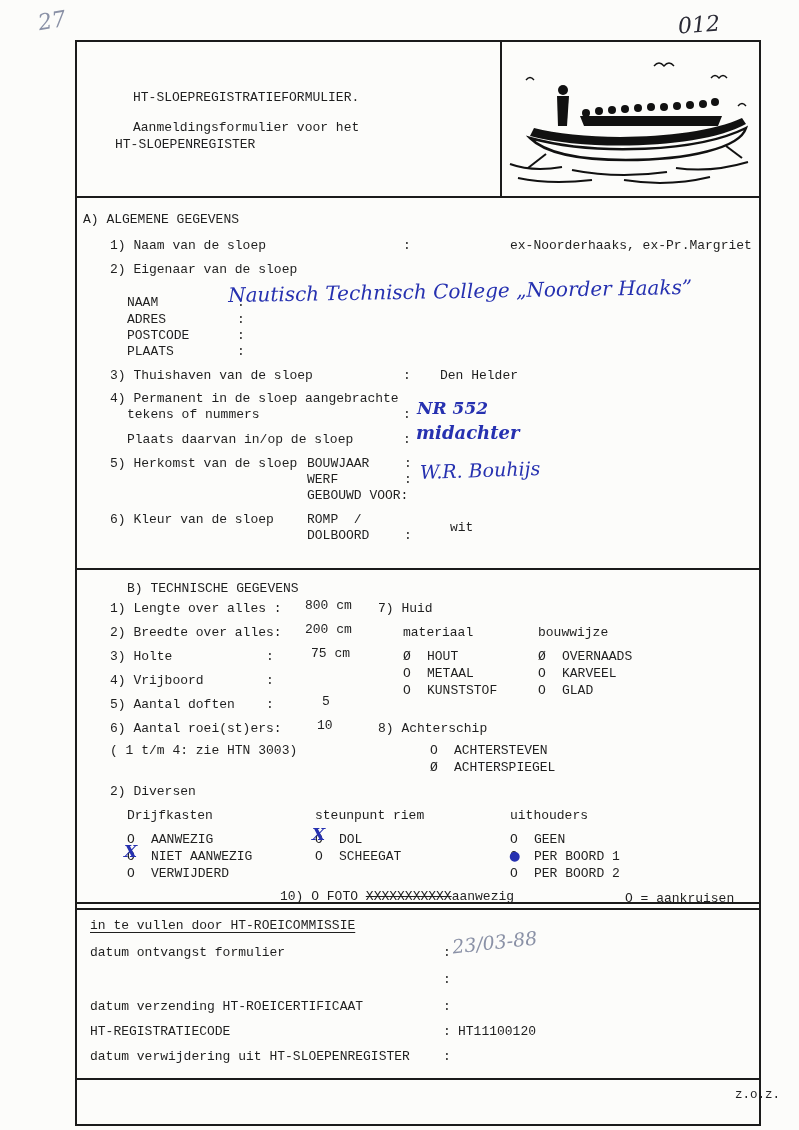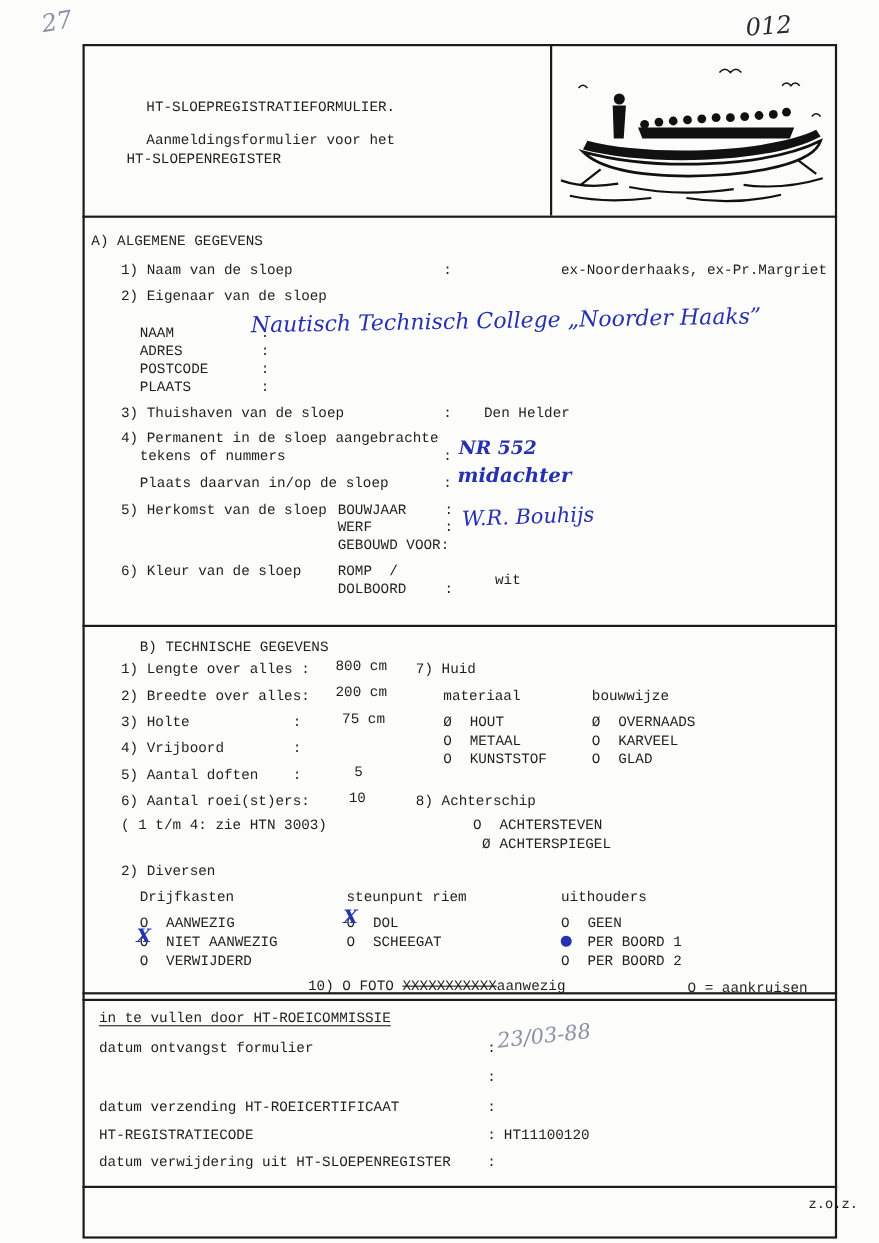--- a/index.html
+++ b/index.html
@@ -173,21 +173,21 @@
   <div class="row-rel" style="left:403px; top:649px;"><span class="mk">Ø</span><span>HOUT</span></div>
   <div class="row-rel" style="left:403px; top:666px;"><span class="mk">O</span><span>METAAL</span></div>
   <div class="row-rel" style="left:403px; top:683px;"><span class="mk">O</span><span>KUNSTSTOF</span></div>
 
   <div class="row-rel" style="left:538px; top:649px;"><span class="mk">Ø</span><span>OVERNAADS</span></div>
   <div class="row-rel" style="left:538px; top:666px;"><span class="mk">O</span><span>KARVEEL</span></div>
   <div class="row-rel" style="left:538px; top:683px;"><span class="mk">O</span><span>GLAD</span></div>
 
   <div class="t" style="left:378px; top:721px;">8) Achterschip</div>
   <div class="row-rel" style="left:430px; top:743px;"><span class="mk">O</span><span>ACHTERSTEVEN</span></div>
-  <div class="row-rel" style="left:430px; top:760px;text-align:center;"><span class="mk">Ø</span><span>ACHTERSPIEGEL</span></div>
+  <div class="row-rel" style="left:430px; top:760px;"><span class="mk">Ø</span><span>ACHTERSPIEGEL</span></div>
 
   <div class="t" style="left:110px; top:784px;">2) Diversen</div>
   <div class="t" style="left:127px; top:808px;">Drijfkasten</div>
   <div class="t" style="left:315px; top:808px;">steunpunt riem</div>
   <div class="t" style="left:510px; top:808px;">uithouders</div>
 
   <div class="row-rel" style="left:127px; top:832px;"><span class="mk">O</span><span>AANWEZIG</span></div>
   <div class="row-rel" style="left:127px; top:849px;"><span class="mk">O</span><span>NIET AANWEZIG</span><span class="hand-x" style="left:-3px; top:-5px; font-size:17px;">X</span></div>
   <div class="row-rel" style="left:127px; top:866px;"><span class="mk">O</span><span>VERWIJDERD</span></div>
 

